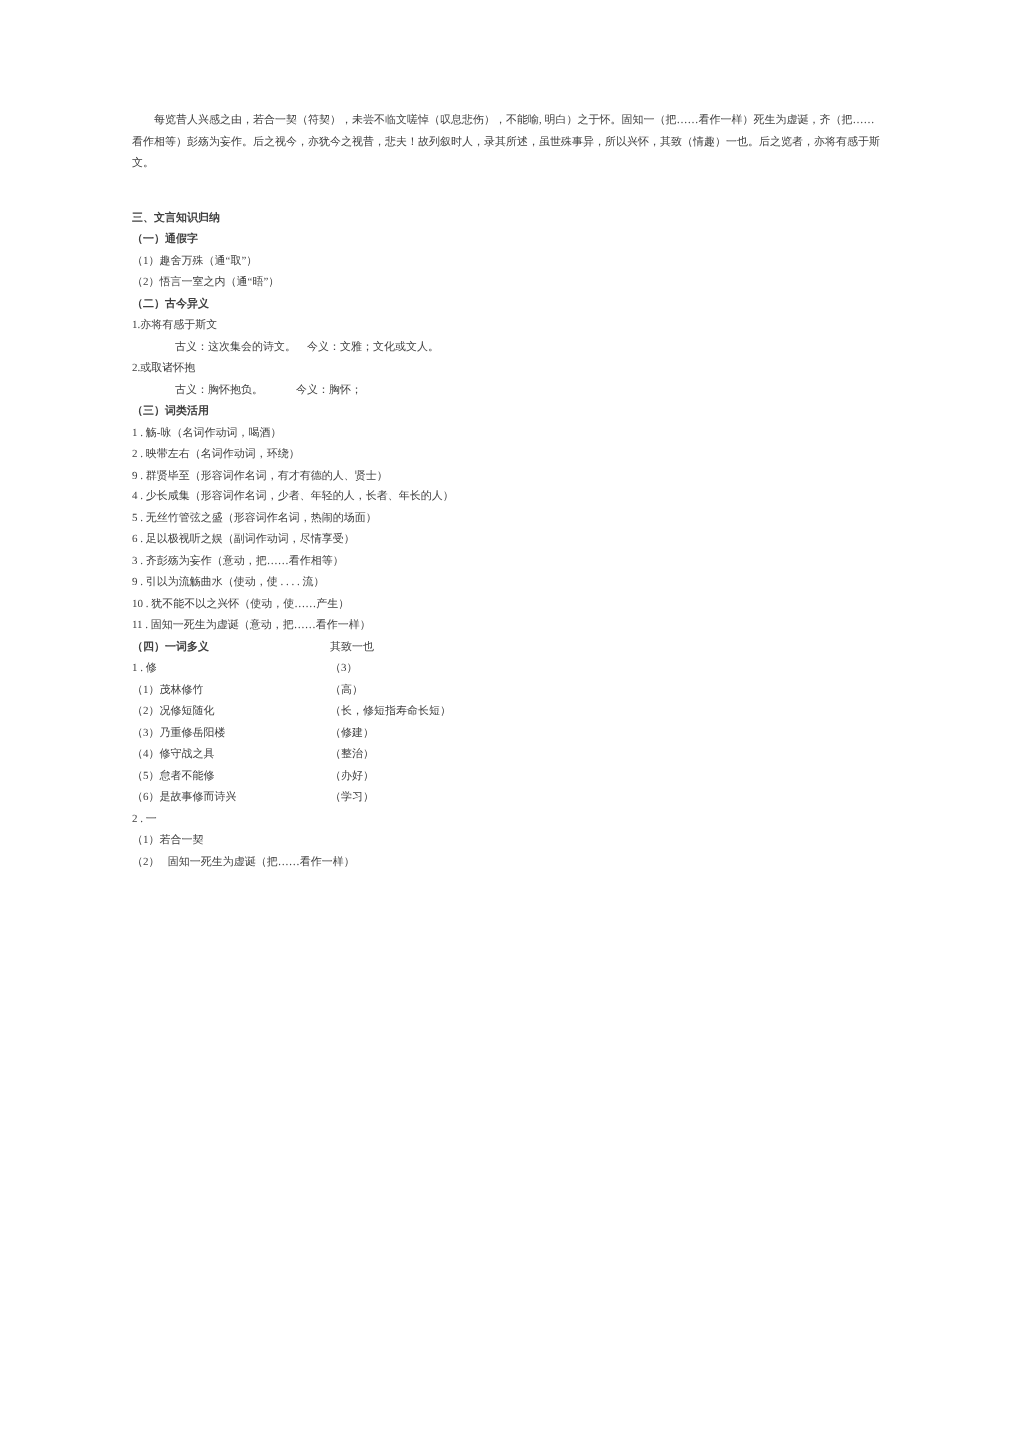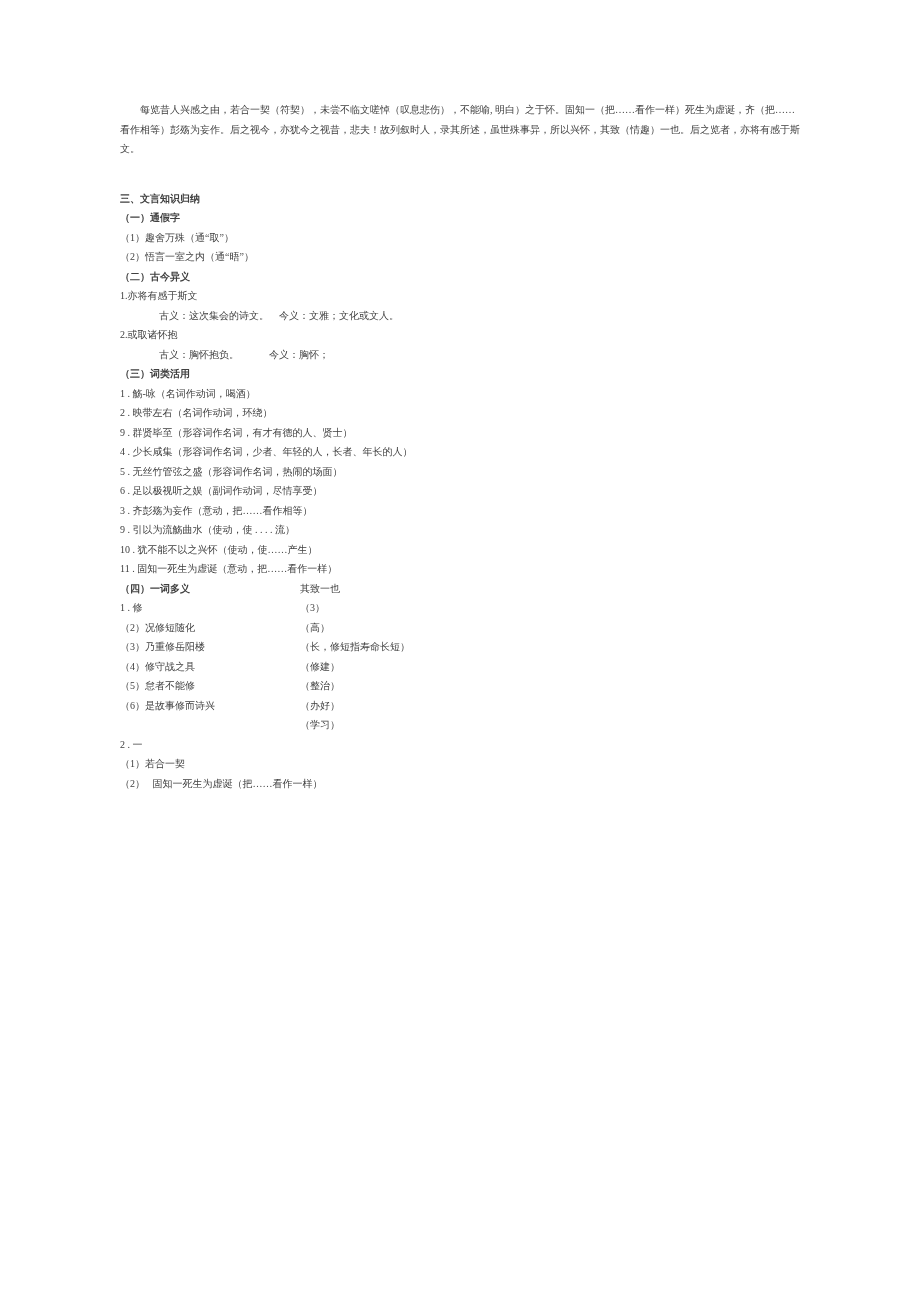--- a/index.html
+++ b/index.html
@@ -84,20 +84,21 @@
   <p class="indent1">6 . 足以极视听之娱（副词作动词，尽情享受）</p>
   <p class="indent1">3 . 齐彭殇为妄作（意动，把……看作相等）</p>
   <p class="indent1">9 . 引以为流觞曲水（使动，使 . . . . 流）</p>
   <p class="indent1">10 . 犹不能不以之兴怀（使动，使……产生）</p>
   <p class="indent1">11 . 固知一死生为虚诞（意动，把……看作一样）</p>
 
   <div class="poly-wrap">
     <div class="poly-col-a">
       <p class="h-bold">（四）一词多义</p>
       <p class="indent1">1 . 修</p>
+      <p class="indent1">（1）茂林修竹</p>
       <p class="indent1">（2）况修短随化</p>
       <p class="indent1">（3）乃重修岳阳楼</p>
       <p class="indent1">（4）修守战之具</p>
       <p class="indent1">（5）怠者不能修</p>
       <p class="indent1">（6）是故事修而诗兴</p>
     </div>
     <div class="poly-col-b">
       <p class="line">其致一也</p>
       <p class="line">（3）</p>
       <p class="line">（高）</p>

